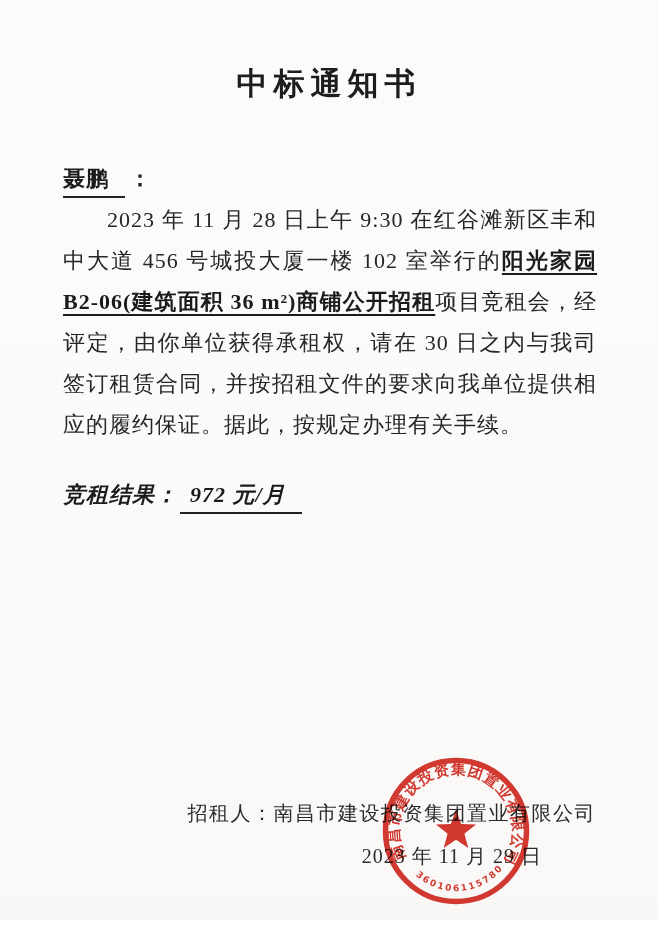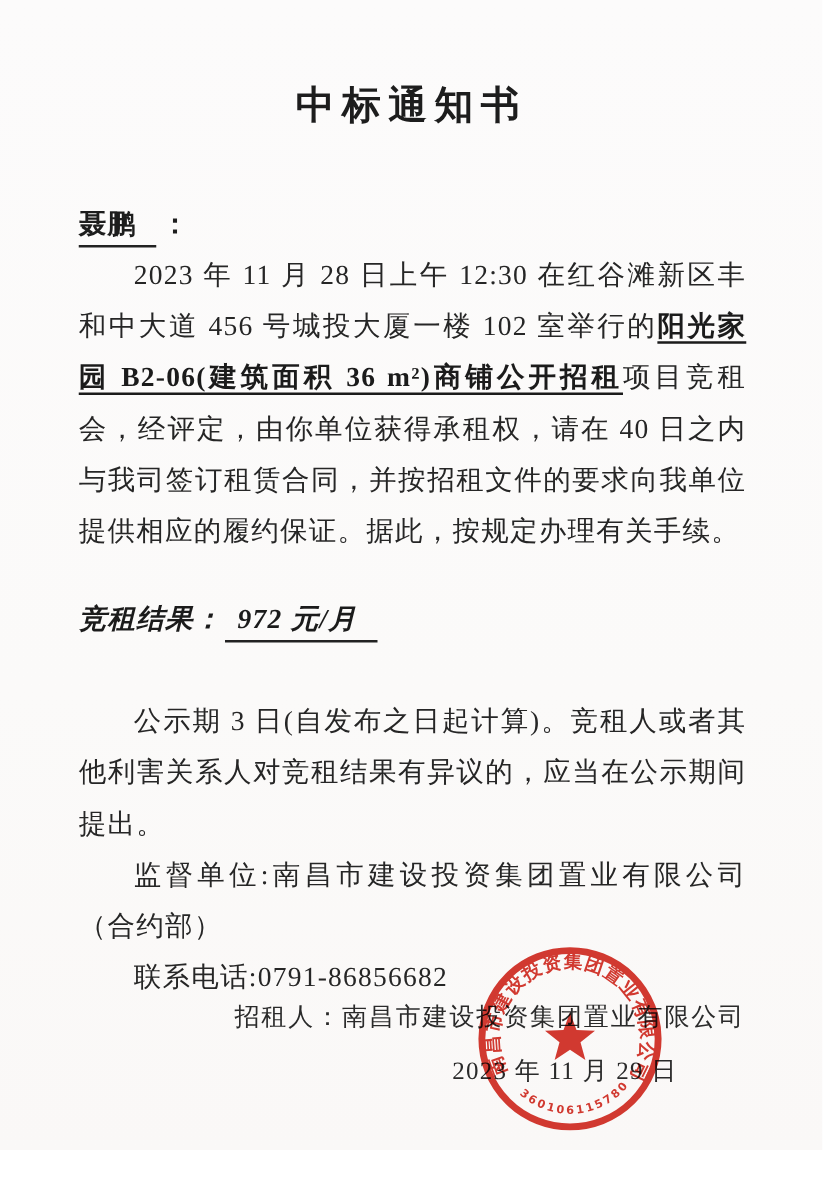--- a/index.html
+++ b/index.html
@@ -106,31 +106,26 @@
 <body>
 
 <div class="page">
 
   <h1 class="title">中标通知书</h1>
 
   <div class="salutation">
     <span class="recipient">聂鹏</span><span class="colon">：</span>
   </div>
 
-  <p class="body para1"><span>2023 年 11 月 28 日上午 12:30 在红谷滩新区丰和中大道 456 号城投大厦一楼 102 室举行的</span><span class="em-underline">阳光家园 B2-06(建筑面积 36 m²)商铺公开招租</span><span>项目竞租会，经评定，由你单位获得承租权，请在 40 日之内与我司签订租赁合同，并按招租文件的要求向我单位提供相应的履约保证。据此，按规定办理有关手续。</span></p>
+  <p class="body para1"><span>2023 年 11 月 28 日上午 9:30 在红谷滩新区丰和中大道 456 号城投大厦一楼 102 室举行的</span><span class="em-underline">阳光家园 B2-06(建筑面积 36 m²)商铺公开招租</span><span>项目竞租会，经评定，由你单位获得承租权，请在 30 日之内与我司签订租赁合同，并按招租文件的要求向我单位提供相应的履约保证。据此，按规定办理有关手续。</span></p>
 
   <div class="result">
     <span class="result-label">竞租结果：</span><span class="result-value">972 元/月</span>
   </div>
 
-  <div class="notice">
-    <p class="body">公示期 3 日(自发布之日起计算)。竞租人或者其他利害关系人对竞租结果有异议的，应当在公示期间提出。</p>
-    <p class="body">监督单位:南昌市建设投资集团置业有限公司（合约部）</p>
-    <p class="body">联系电话:0791-86856682</p>
-  </div>
 
   <div class="sig-lessor">招租人：南昌市建设投资集团置业有限公司</div>
   <div class="sig-date">2023 年 11 月 29 日</div>
 
   <svg class="seal" width="176" height="176" viewBox="0 0 176 176" aria-hidden="true">
     <defs>
       <path id="sealRingPath" d="M 38.6 111.5 A 57 57 0 1 1 137.4 111.5" fill="none"></path>
       <path id="sealCodePath" d="M 42 121.6 A 60 60 0 0 0 134 121.6" fill="none"></path>
     </defs>
     <circle cx="88" cy="83" r="70.5" fill="none" stroke="currentColor" stroke-width="5.5"></circle>

